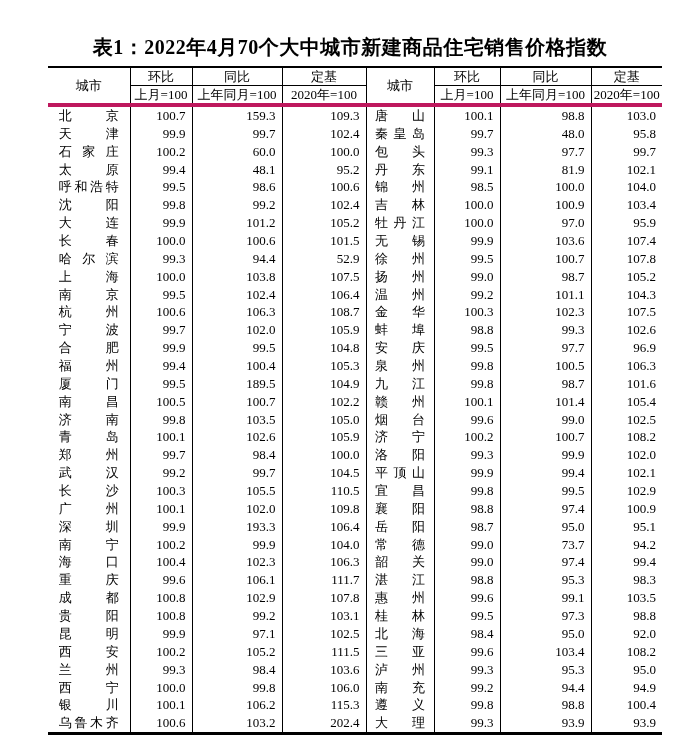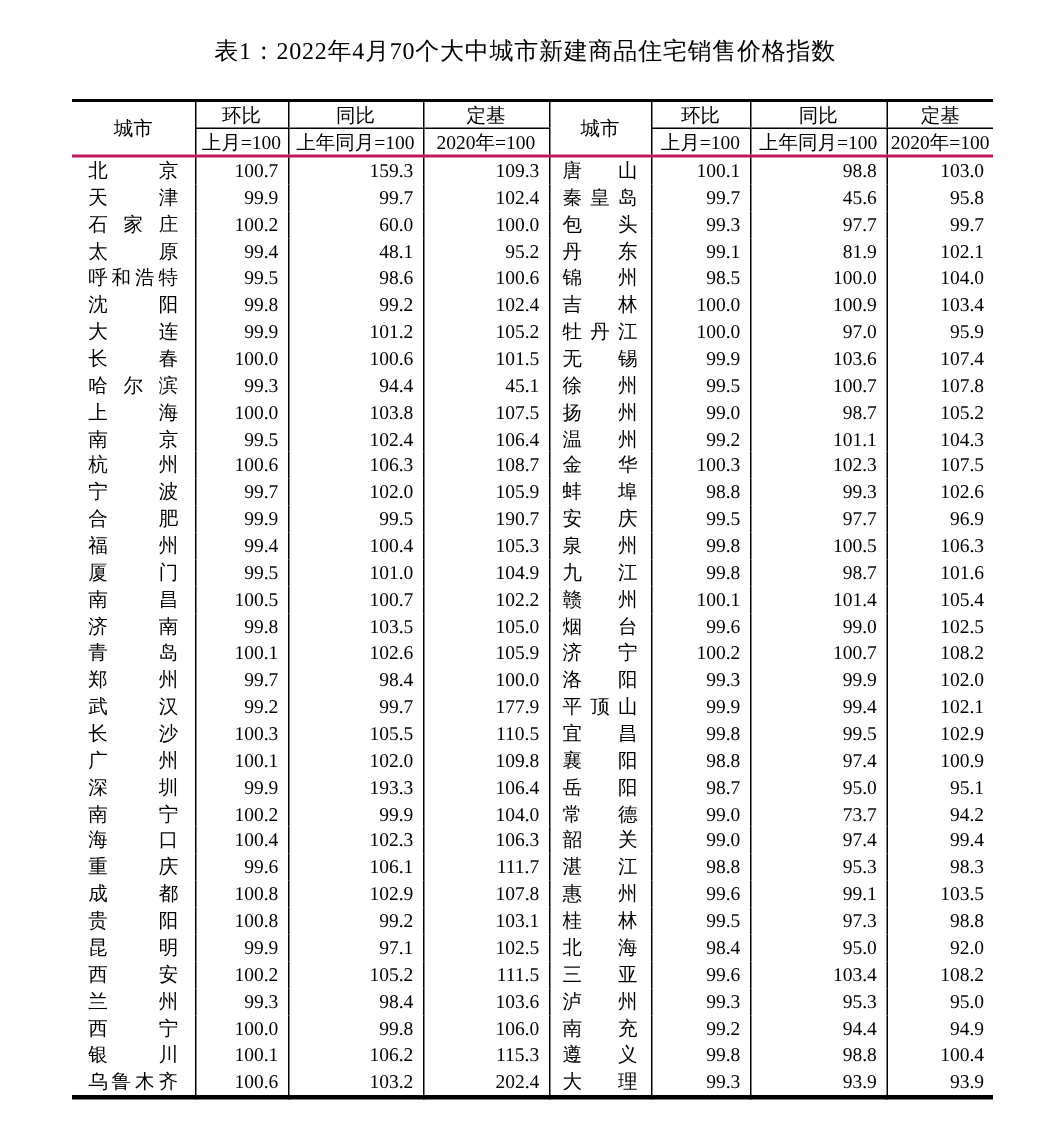--- a/index.html
+++ b/index.html
@@ -7,41 +7,41 @@
   .page {
     position: relative;
     width: 700px;
     height: 748px;
     background: #ffffff;
     color: #000;
     font-family: "Liberation Serif", "DejaVu Serif", serif;
     overflow: hidden;
   }
   .title {
-    margin: 4px;
+    margin: 16px;
     padding-top: 21px;
     height: 41px;
     text-align: center;
-    font-size: 16px;
-    font-weight: normal;
+    font-size: 20px;
+    font-weight: bold;
     letter-spacing: 0.5px;
     line-height: 20px;
   }
   table.idx {
     position: absolute;
     left: 48px;
     top: 66px;
     width: 614px;
     border-collapse: collapse;
     table-layout: fixed;
     border-top: 2px solid #000;
     border-bottom: 3px solid #000;
     font-size: 13px;
   }
-  thead { border-bottom: 2px solid #be185d; }
+  thead { border-bottom: 4px solid #be185d; }
   th, td {
     padding: 0;
     font-weight: normal;
     vertical-align: middle;
     overflow: hidden;
     white-space: nowrap;
   }
   th { text-align: center; height: 17px; line-height: 17px; }
   thead tr.grp th.sub { border-bottom: 1px solid #000; }
   
@@ -127,21 +127,21 @@
           <td class="num vl">99.7</td>
           <td class="num vl">102.4</td>
           <td class="city vl">
             <span class="cname w-right">
               <span>秦</span>
               <span>皇</span>
               <span>岛</span>
             </span>
           </td>
           <td class="num vl">99.7</td>
-          <td class="num vl">45.6</td>
+          <td class="num vl">48.0</td>
           <td class="num vl">95.8</td>
         </tr>
         <tr>
           <td class="city">
             <span class="cname w-left">
               <span>石</span>
               <span>家</span>
               <span>庄</span>
             </span>
           </td>
@@ -264,21 +264,21 @@
         <tr>
           <td class="city">
             <span class="cname w-left">
               <span>哈</span>
               <span>尔</span>
               <span>滨</span>
             </span>
           </td>
           <td class="num vl">99.3</td>
           <td class="num vl">94.4</td>
-          <td class="num vl">45.1</td>
+          <td class="num vl">52.9</td>
           <td class="city vl">
             <span class="cname w-right">
               <span>徐</span>
               <span>州</span>
             </span>
           </td>
           <td class="num vl">99.5</td>
           <td class="num vl">100.7</td>
           <td class="num vl">107.8</td>
         </tr>
@@ -364,21 +364,21 @@
         </tr>
         <tr>
           <td class="city">
             <span class="cname w-left">
               <span>合</span>
               <span>肥</span>
             </span>
           </td>
           <td class="num vl">99.9</td>
           <td class="num vl">99.5</td>
-          <td class="num vl">190.7</td>
+          <td class="num vl">104.8</td>
           <td class="city vl">
             <span class="cname w-right">
               <span>安</span>
               <span>庆</span>
             </span>
           </td>
           <td class="num vl">99.5</td>
           <td class="num vl">97.7</td>
           <td class="num vl">96.9</td>
         </tr>
@@ -403,21 +403,21 @@
           <td class="num vl">106.3</td>
         </tr>
         <tr>
           <td class="city">
             <span class="cname w-left">
               <span>厦</span>
               <span>门</span>
             </span>
           </td>
           <td class="num vl">99.5</td>
-          <td class="num vl">101.0</td>
+          <td class="num vl">189.5</td>
           <td class="num vl">104.9</td>
           <td class="city vl">
             <span class="cname w-right">
               <span>九</span>
               <span>江</span>
             </span>
           </td>
           <td class="num vl">99.8</td>
           <td class="num vl">98.7</td>
           <td class="num vl">101.6</td>
@@ -504,21 +504,21 @@
         </tr>
         <tr>
           <td class="city">
             <span class="cname w-left">
               <span>武</span>
               <span>汉</span>
             </span>
           </td>
           <td class="num vl">99.2</td>
           <td class="num vl">99.7</td>
-          <td class="num vl">177.9</td>
+          <td class="num vl">104.5</td>
           <td class="city vl">
             <span class="cname w-right">
               <span>平</span>
               <span>顶</span>
               <span>山</span>
             </span>
           </td>
           <td class="num vl">99.9</td>
           <td class="num vl">99.4</td>
           <td class="num vl">102.1</td>

